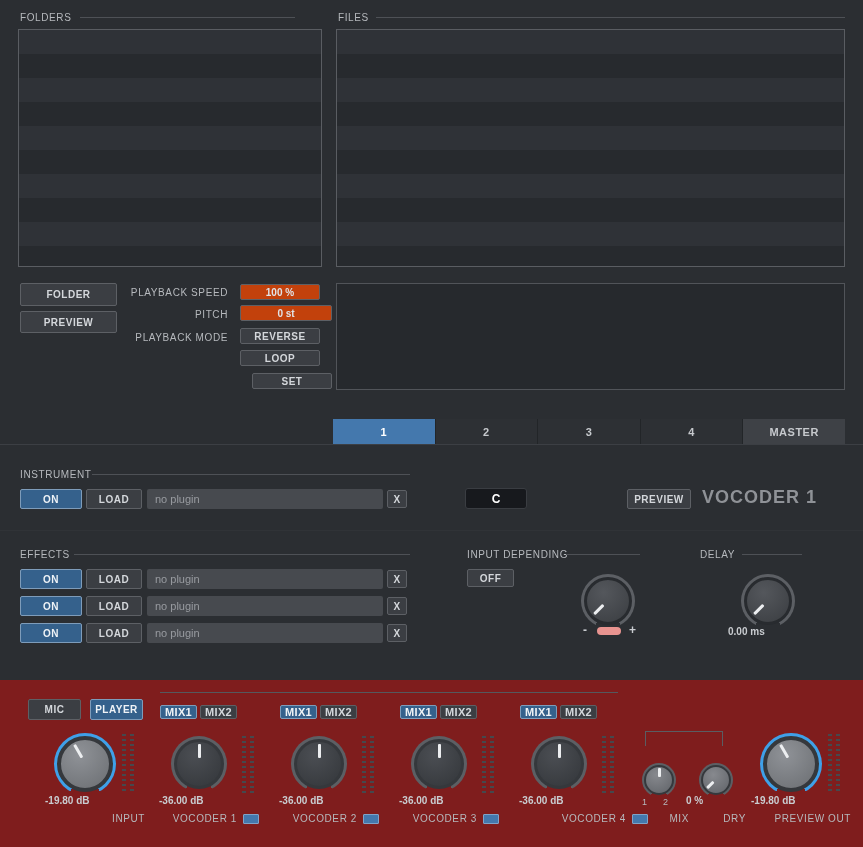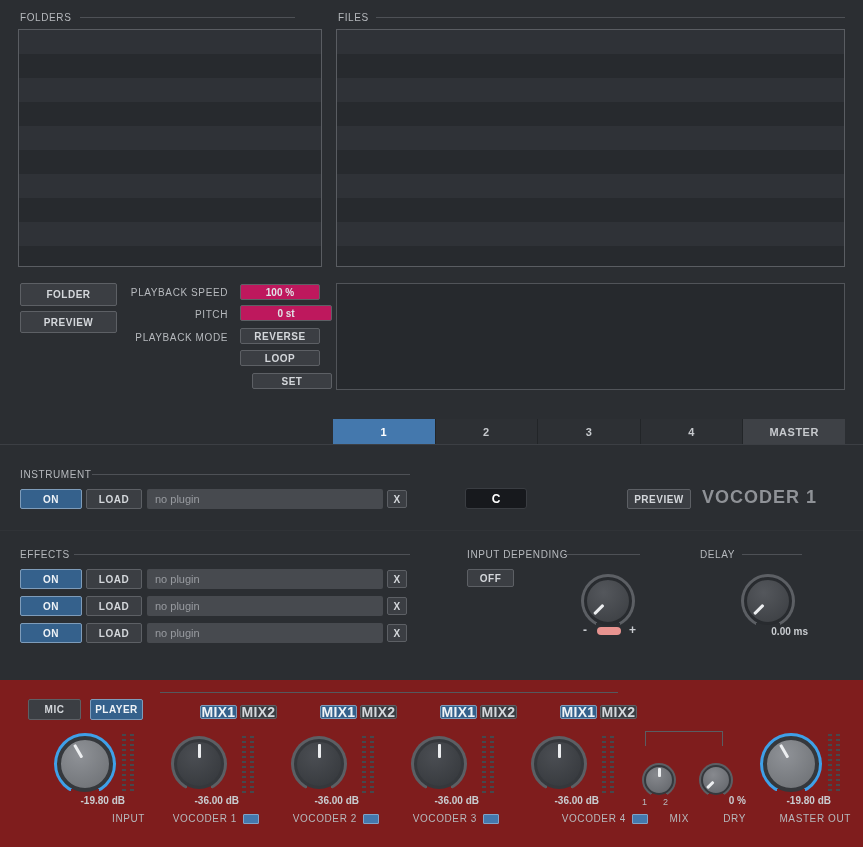--- a/index.html
+++ b/index.html
@@ -12,23 +12,23 @@
   .lbl{position:absolute;color:#b6b9bd;font-size:10px;letter-spacing:0.6px;white-space:nowrap;}
   .rlbl{position:absolute;color:#b6b9bd;font-size:10px;letter-spacing:0.6px;text-align:right;white-space:nowrap;}
   .line{position:absolute;height:1px;background:#4e5156;}
   .list{position:absolute;border:1px solid #5a5d62;box-sizing:border-box;
     background:repeating-linear-gradient(to bottom,#2f3237 0 24px,#272a2e 24px 48px);}
   .wave{position:absolute;background:#26292d;border:1px solid #515459;box-sizing:border-box;}
   .btn{position:absolute;display:flex;align-items:center;justify-content:center;
     background:#3b3e43;border:1px solid #5d6065;color:#d4d7db;font-size:10px;
     letter-spacing:0.5px;border-radius:2px;box-sizing:border-box;font-weight:bold;}
   .btn.blue{background:#35618c;border-color:#7e9cba;color:#eef2f6;}
-  .btn.tiny{font-size:14px;letter-spacing:0.3px;margin-left:40px;}
+  .btn.tiny{font-size:11px;letter-spacing:0.3px;}
   .val{position:absolute;display:flex;align-items:center;justify-content:center;
-    background:#be185d;border:1px solid #5d6065;color:#e0e3e7;font-size:10px;
+    background:#c2410c;border:1px solid #5d6065;color:#e0e3e7;font-size:10px;
     font-weight:bold;border-radius:2px;box-sizing:border-box;}
   .field{position:absolute;display:flex;align-items:center;background:#474a4f;
     color:#989ba0;font-size:11px;padding-left:8px;border-radius:2px;box-sizing:border-box;}
   .noteval{position:absolute;display:flex;align-items:center;justify-content:center;
     background:#17191d;border:1px solid #3a3d42;color:#ffffff;font-size:12px;
     font-weight:bold;border-radius:3px;box-sizing:border-box;}
   .title{position:absolute;color:#8f9297;font-size:18px;font-weight:bold;letter-spacing:1px;}
   .tabs{position:absolute;left:333px;top:419px;width:512px;height:25px;display:flex;}
   .tab{flex:1;display:flex;align-items:center;justify-content:center;font-size:11px;
     font-weight:bold;color:#c6c9cd;background:#2d3034;border-right:1px solid #222528;
@@ -51,21 +51,21 @@
   .k-fx .face{inset:3px;border:3px solid #282b2f;background:radial-gradient(circle at 40% 30%,#54575c,#3a3d41);}
   .k-sm .face{inset:2px;border:2px solid #35383c;background:radial-gradient(circle at 40% 30%,#87898e,#606368);}
   .ptr{position:absolute;inset:0;}
   .ptr i{position:absolute;left:50%;margin-left:-1.5px;width:3px;background:#eceef0;border-radius:1px;}
   .k-lg .ptr i{top:9px;height:15px;}
   .k-md .ptr i{top:8px;height:14px;}
   .k-fx .ptr i{top:8px;height:13px;}
   .k-sm .ptr i{top:5px;height:9px;}
   .vu{position:absolute;display:flex;gap:4px;}
   .vu i{width:4px;height:58px;background:repeating-linear-gradient(to bottom,#45484d 0 2px,transparent 2px 5px);}
-  .db{position:absolute;color:#c9ccd0;font-size:10px;font-weight:bold;text-align:right;}
+  .db{position:absolute;color:#c9ccd0;font-size:10px;font-weight:bold;text-align:left;}
   .chname{position:absolute;color:#b6b9bd;font-size:10px;letter-spacing:0.6px;
     display:flex;align-items:center;justify-content:flex-end;gap:6px;}
   .led{width:14px;height:8px;background:#4478ad;border:1px solid #7fa3c8;border-radius:1px;}
   .pill{position:absolute;background:#e89490;border-radius:4px;}
   .bracket{position:absolute;border-top:1px solid #5a5d62;border-left:1px solid #5a5d62;border-right:1px solid #5a5d62;}
   .sign{position:absolute;color:#c9ccd0;font-size:12px;font-weight:bold;}
   .subnum{position:absolute;color:#b6b9bd;font-size:9px;}
 </style>
 </head>
 <body>
@@ -297,17 +297,17 @@
       <div class="ptr" style="transform:rotate(-30deg)">
           <i></i>
         </div>
     </div>
     <div class="vu" style="left:828px;top:54px">
         <i></i>
         <i></i>
       </div>
     <div class="db" style="left:751px;top:115px;width:80px">-19.80 dB</div>
     <div class="chname" style="left:731px;top:133px;width:120px">
-      <span>MASTER OUT</span>
+      <span>PREVIEW OUT</span>
     </div>
   </div>
 
 </div>
 
 </body></html>

